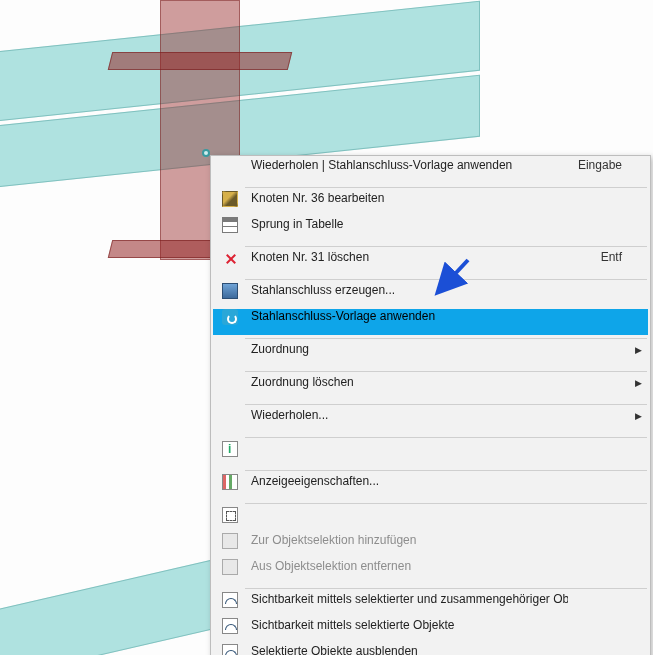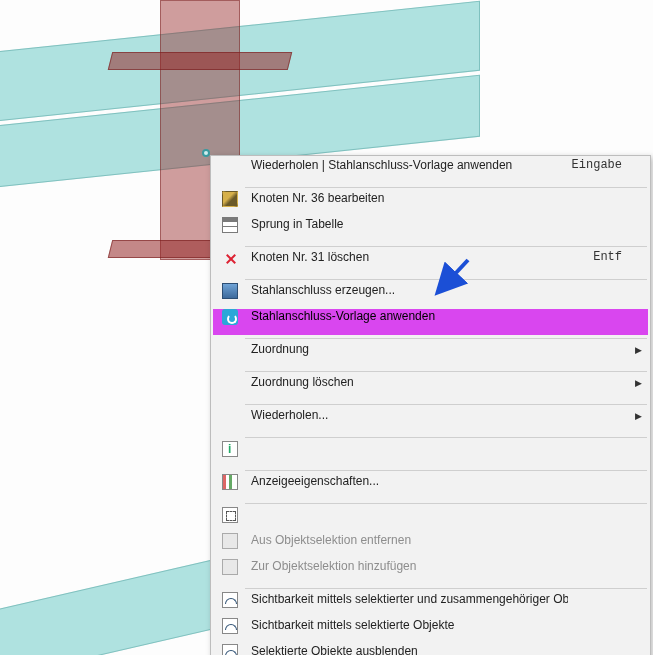--- a/index.html
+++ b/index.html
@@ -69,41 +69,40 @@
   .menu-item {
     display: flex;
     align-items: flex-start;
     height: 26px;
     padding: 0 4px;
     color: #222;
     cursor: default;
     position: relative;
   }
   .menu-item.disabled { color: #8d8d8d; }
-  .menu-item.highlight { background: #d946ef; color: #000; }
+  .menu-item.highlight { background: #0ea5e9; color: #000; }
   .icon-col {
     width: 26px;
     display: flex;
     align-items: center;
     justify-content: center;
     flex-shrink: 0;
   }
   .label-col {
     flex: 1 1 auto;
     padding-left: 8px;
     white-space: nowrap;
     overflow: hidden;
   }
   .shortcut-col {
     width: 60px;
     text-align: right;
     padding-right: 6px;
     color: #333;
     flex-shrink: 0;
-    font-family: Liberation Mono, monospace;
   }
   .submenu-col {
     width: 16px;
     text-align: right;
     padding-right: 2px;
     flex-shrink: 0;
   }
   .submenu-col.has::after {
     content: "▶";
     font-size: 9px;
@@ -248,29 +247,29 @@
       <span class="icon-col">
         <span class="ico ico-sel"></span>
       </span>
       <span class="shortcut-col"></span>
       <span class="submenu-col"></span>
     </div>
     <div class="menu-item disabled">
       <span class="icon-col">
         <span class="ico ico-generic"></span>
       </span>
+      <span class="label-col">Zur Objektselektion hinzufügen</span>
+      <span class="shortcut-col"></span>
+      <span class="submenu-col"></span>
+    </div>
+    <div class="menu-item disabled">
+      <span class="icon-col">
+        <span class="ico ico-generic"></span>
+      </span>
       <span class="label-col">Aus Objektselektion entfernen</span>
-      <span class="shortcut-col"></span>
-      <span class="submenu-col"></span>
-    </div>
-    <div class="menu-item disabled">
-      <span class="icon-col">
-        <span class="ico ico-generic"></span>
-      </span>
-      <span class="label-col">Zur Objektselektion hinzufügen</span>
       <span class="shortcut-col"></span>
       <span class="submenu-col"></span>
     </div>
     <div class="separator"></div>
     <div class="menu-item">
       <span class="icon-col">
         <span class="ico ico-vis"></span>
       </span>
       <span class="label-col">Sichtbarkeit mittels selektierter und zusammengehöriger Objekte</span>
       <span class="shortcut-col"></span>

